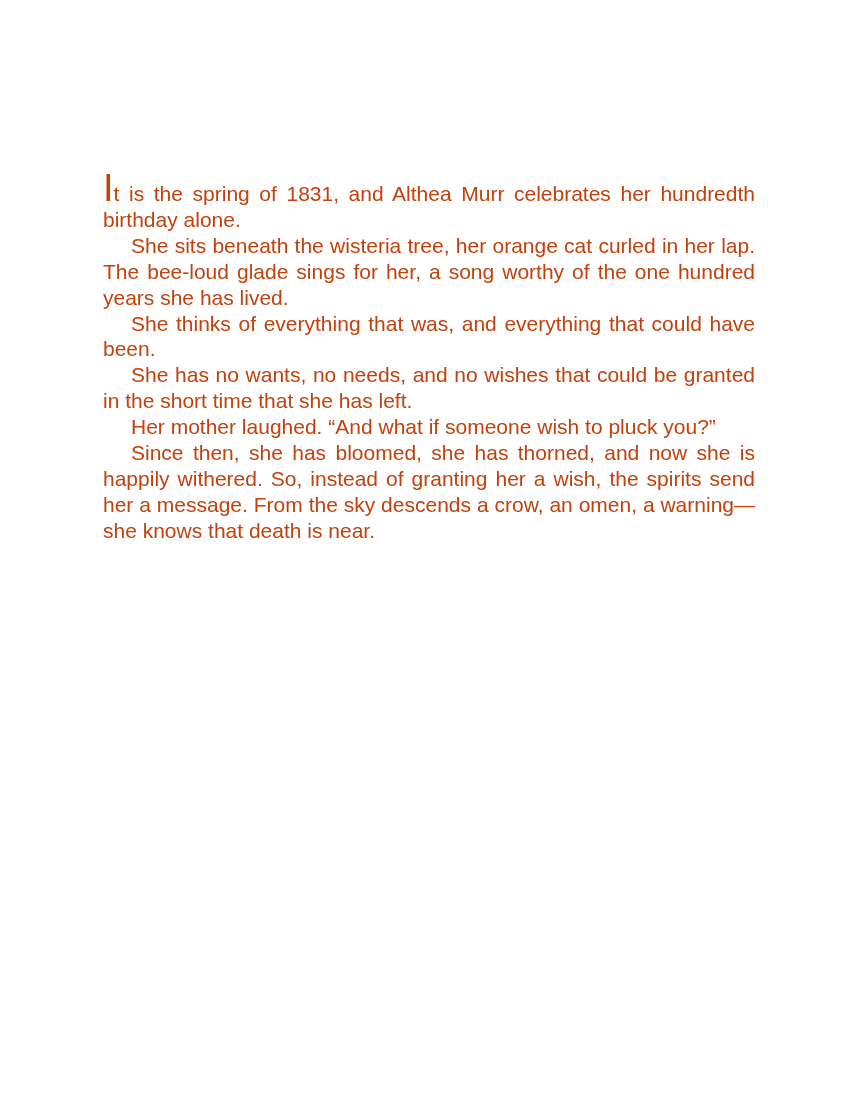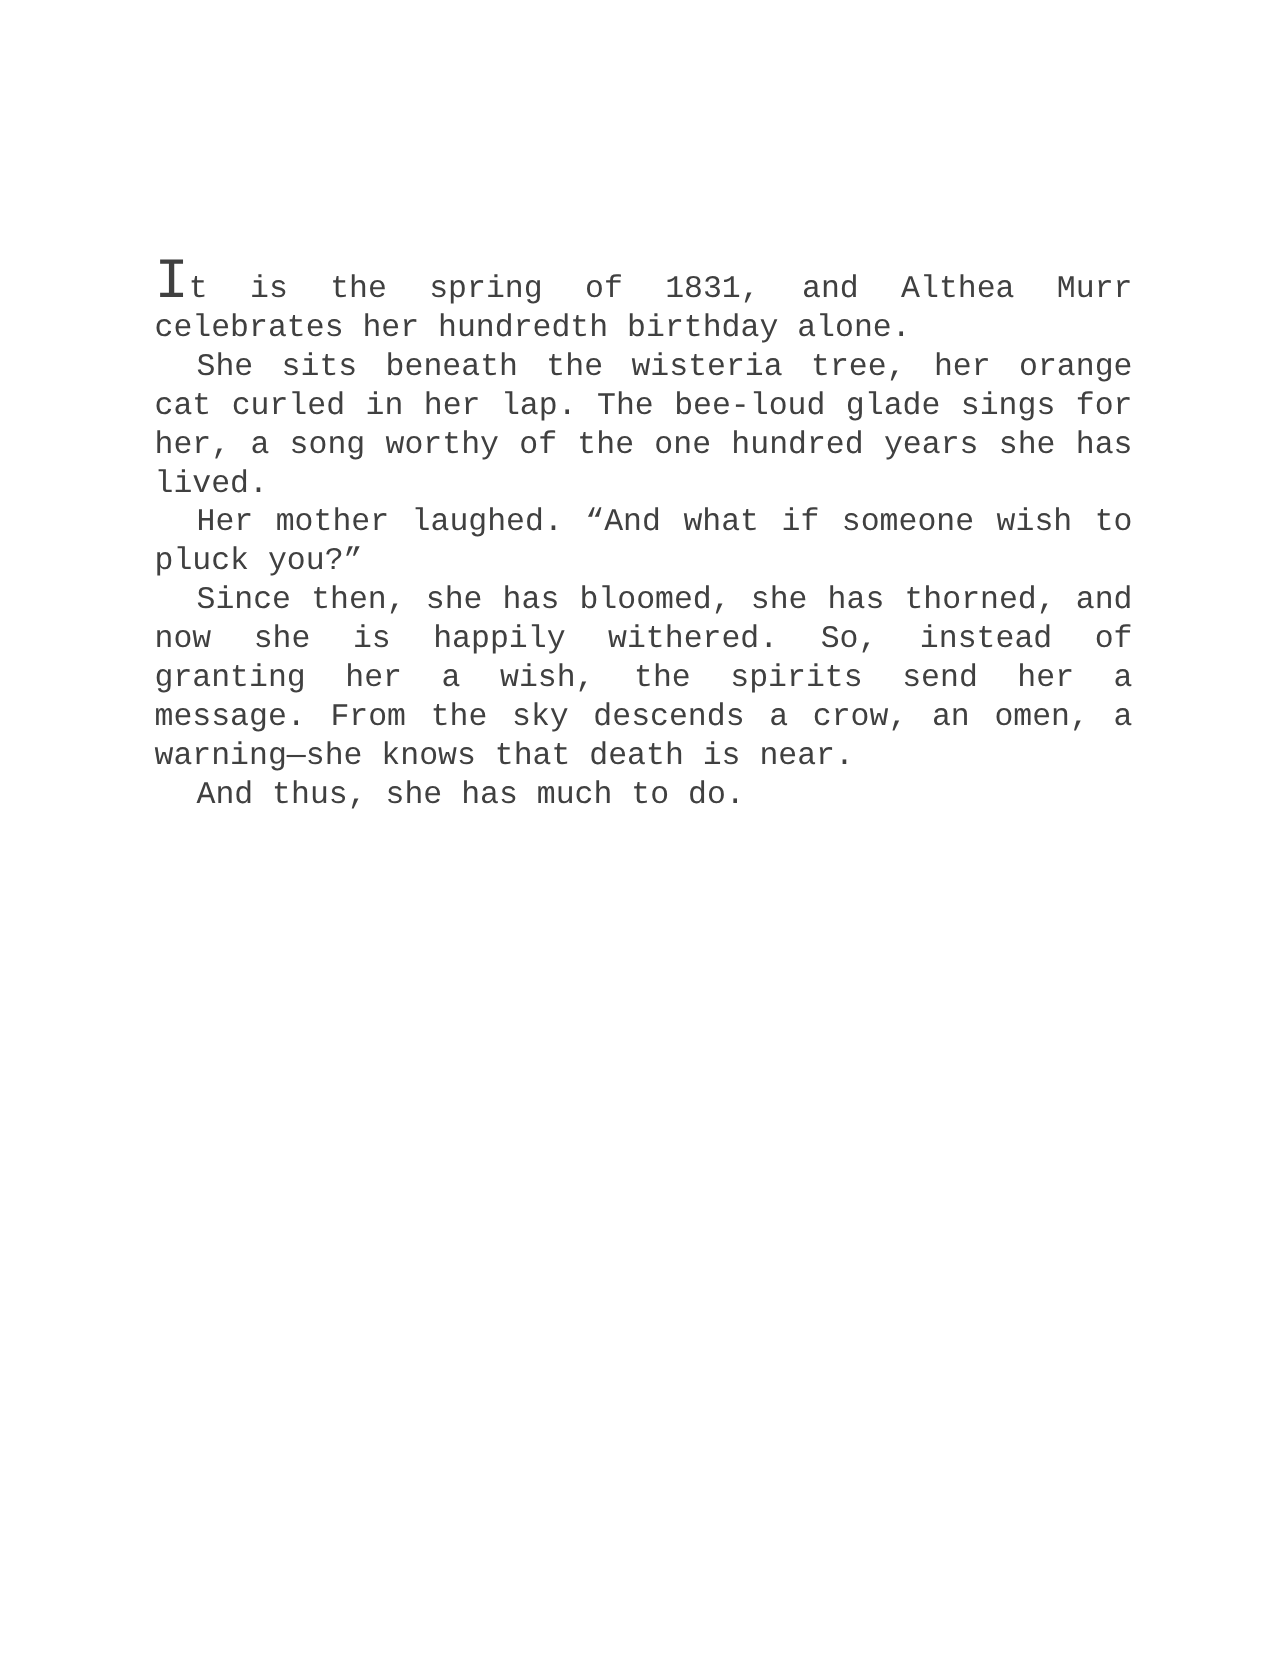--- a/index.html
+++ b/index.html
@@ -16,24 +16,24 @@
     position: relative;
     width: 858px;
     height: 1118px;
     background: #ffffff;
   }
   .text-block {
     position: absolute;
     left: 103px;
     top: 181px;
     width: 652px;
-    font-family: Liberation Mono, monospace;
+    font-family: Liberation Sans, sans-serif;
     font-size: 21px;
     line-height: 25.9px;
-    color: #404040;
+    color: #c2410c;
     text-align: justify;
   }
   .para {
     margin: 0;
     padding: 0;
     text-indent: 28px;
   }
   .para.first {
     text-indent: 0;
   }
@@ -42,17 +42,18 @@
     line-height: 0;
   }
 </style>
 </head>
 <body>
 
 <div class="page">
   <div class="text-block">
     <p class="para first"><span class="drop-cap">I</span><span>t is the spring of 1831, and Althea Murr celebrates her hundredth birthday alone.</span></p>
     <p class="para">She sits beneath the wisteria tree, her orange cat curled in her lap. The bee-loud glade sings for her, a song worthy of the one hundred years she has lived.</p>
+    <p class="para">She thinks of everything that was, and everything that could have been.</p>
+    <p class="para">She has no wants, no needs, and no wishes that could be granted in the short time that she has left.</p>
     <p class="para">Her mother laughed. “And what if someone wish to pluck you?”</p>
     <p class="para">Since then, she has bloomed, she has thorned, and now she is happily withered. So, instead of granting her a wish, the spirits send her a message. From the sky descends a crow, an omen, a warning—she knows that death is near.</p>
-    <p class="para">And thus, she has much to do.</p>
   </div>
 </div>
 
 </body></html>

